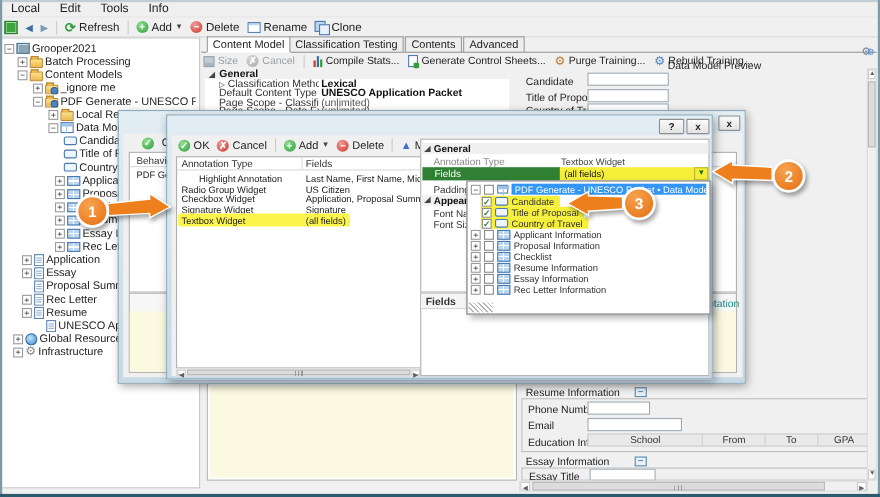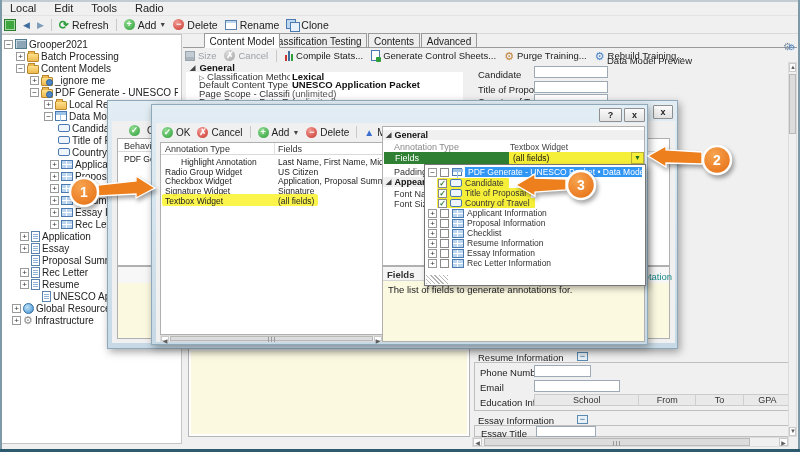--- a/index.html
+++ b/index.html
@@ -116,21 +116,21 @@
 </style>
 </head>
 <body>
 
 <div class="stage">
 
   <div class="abs menubar">
     <span>Local</span>
     <span>Edit</span>
     <span>Tools</span>
-    <span>Radio</span>
+    <span>Info</span>
   </div>
 
   <div class="abs toolbar">
     <span class="glogo"></span>
     <span class="navar">◀</span>
     <span class="navar fwd">▶</span>
     <span class="sep"></span>
     <span class="tbtn">
         <span class="refr">⟳</span>
         <span>Refresh</span>
@@ -268,21 +268,21 @@
         <span>Global Resources</span>
       </div>
     <div class="trow" style="top:279px;padding-left:10px">
         <span class="exp">+</span>
         <span class="gear">⚙</span>
         <span>Infrastructure</span>
       </div>
   </div>
 
   <div class="abs tabline"></div>
-  <div class="tab active" style="left:204px;width:76px"><span>Content Model</span></div>
+  <div class="tab active" style="left:188px;width:76px"><span>Content Model</span></div>
   <div class="tab" style="left:263px;width:104px"><span>Classification Testing</span></div>
   <div class="tab" style="left:368px;width:52px"><span>Contents</span></div>
   <div class="tab" style="left:421px;width:56px"><span>Advanced</span></div>
 
   <div class="abs subtb">
     <span class="tbtn dis">
         <span class="saveic"></span>
         <span>Size</span>
       </span>
     <span class="tbtn dis">
@@ -480,21 +480,20 @@
             <span>Appearance</span>
           </div>
         <div class="fgname" style="left:11px;top:62px">Font Name</div>
         <div class="fgname" style="left:11px;top:72px">Font Size</div>
       </div>
 
       <div class="listbox" style="left:226px;top:143px;width:263px;height:76px">
         <div style="position:absolute;left:0;top:0;width:261px;height:14px;background:#f5f5f5;border-bottom:1px solid #d5d5d5"></div>
         <div class="lhdr" style="left:4px;top:2px;font-weight:bold;font-size:9.5px">Fields</div>
         <div class="hatch" style="left:42px;top:3px;width:26px;height:9px"></div>
-        <div class="descbody" style="left:0;top:14px;width:261px;height:60px">The list of fields to generate annotations for.</div>
       </div>
 
       <div class="popup" style="left:268px;top:41px;width:222px;height:122px">
         <div class="prow" style="left:3px;top:2px">
             <span class="exp">−</span>
             <span class="cb"></span>
             <span class="ic ic-table pic-t"></span>
             <span class="proot-lbl">PDF Generate - UNESCO Packet • Data Model</span>
           </div>
         <div class="prow ychk" style="left:12px;top:13px">

